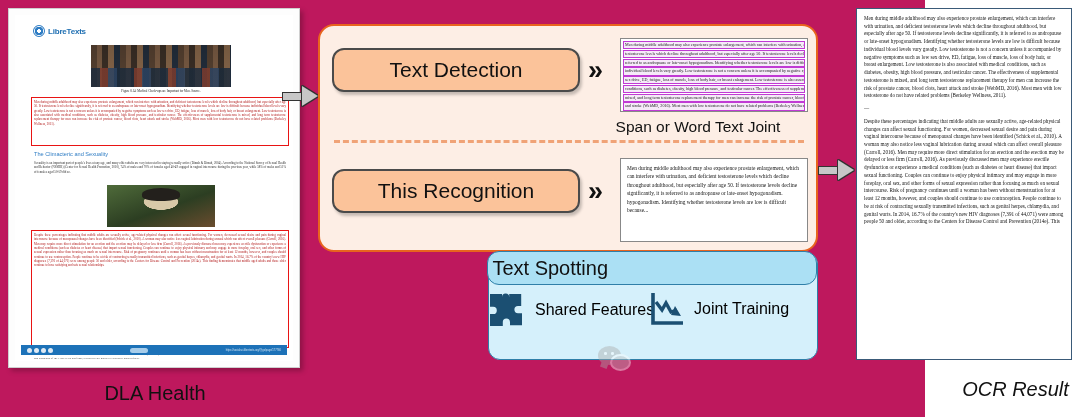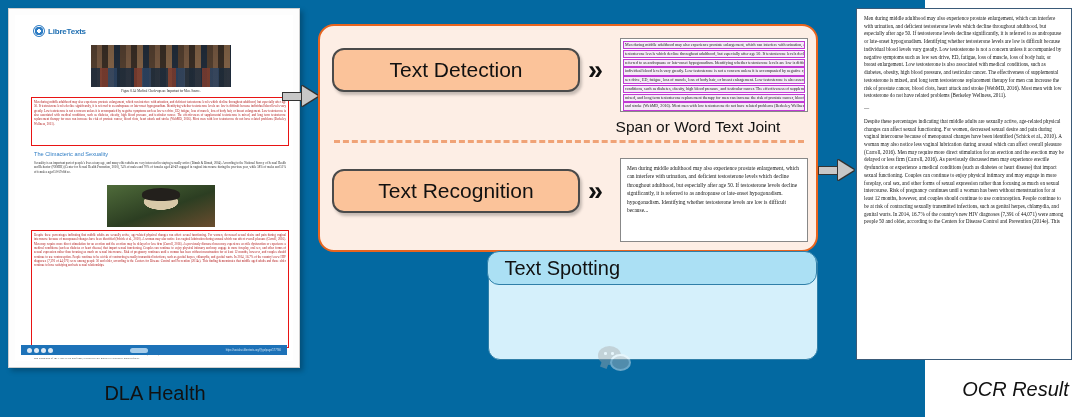--- a/index.html
+++ b/index.html
@@ -2,21 +2,21 @@
 <html><head>
 <meta charset="utf-8">
 <style>
   * { box-sizing: border-box; margin: 0; padding: 0; }
   html, body {
     width: 1080px; height: 417px;
     background: #ffffff;
     font-family: "Liberation Sans", sans-serif;
     overflow: hidden;
   }
-  #stage { position: relative; width: 925px; height: 417px; background:#0369a1; }
+  #stage { position: relative; width: 925px; height: 417px; background:#be185d; }
 
   
   .doc-left {
     position: absolute; left: 8px; top: 8px; width: 292px; height: 360px;
     background: #fdfdfd; border: 1px solid #cfcfcf;
     box-shadow: 3px 3px 5px rgba(0,0,0,0.25);
     overflow: hidden;
   }
   .doc-inner { position:absolute; left:6px; top:6px; right:6px; bottom:6px; background:#fff; }
   .lt-logo { position:absolute; left:18px; top:10px; display:flex; align-items:center; gap:3px; }
@@ -150,21 +150,21 @@
   }
 
   
   .panel-blue {
     position:absolute; left:488px; top:252px; width:330px; height:108px;
     background:#d5f0fb; border:1.6px solid #2f7fa8; border-radius:12px;
   }
   .blue-head-bar {
     position:absolute; left:-1.6px; top:-1.6px; width:330px; height:34px;
     background:#abe0f4; border:1.6px solid #2f7fa8; border-radius:12px;
-    display:flex; align-items:center; padding-left:16px;
+    display:flex; align-items:center; padding-left:4px;
   }
   .blue-head-bar span { font-size:20px; color:#111; font-family:"Liberation Sans", sans-serif; }
   .icon-svg { display:block; }
 
   
   .spot-overlay { position:absolute; left:488px; top:290px; width:336px; height:66px;
                   display:flex; align-items:center; }
   .spot-left { position:absolute; left:-2px; top:0; display:flex; align-items:center; gap:9px; }
   .spot-right { position:absolute; left:160px; top:0; display:flex; align-items:center; gap:8px; }
 
@@ -274,35 +274,51 @@
       <span class="dline">conditions, such as diabetes, obesity, high blood pressure, and testicular cancer. The effectiveness of supplemental testosterone is</span>
       <span class="dline">mixed, and long term testosterone replacement therapy for men can increase the risk of prostate cancer, blood clots, heart attack</span>
       <span class="dline">and stroke (WebMD, 2016). Most men with low testosterone do not have related problems (Berkeley Wellness, 2011).</span>
     </div>
 
     <div class="span-label">Span or Word Text Joint</div>
 
     <div class="dash-sep"></div>
 
     <div class="stage-box box-recog">
-      <span>Text Recognition</span>
+      <span>This Recognition</span>
     </div>
     <div class="chev chev-2">»</div>
 
     <div class="recog-out">
       <p>Men during middle adulthood may also experience prostate enlargement, which can interfere with urination, and deficient testosterone levels which decline throughout adulthood, but especially after age 50. If testosterone levels decline significantly, it is referred to as andropause or late-onset hypogonadism. hypogonadism. Identifying whether testosterone levels are low is difficult because...</p>
     </div>
   </div>
 
   <div class="panel-blue">
     <div class="blue-head-bar">
       <span>Text Spotting</span>
     </div>
   </div>
 
+  <div class="spot-overlay">
+    <div class="spot-left">
+      <svg class="icon-svg" width="40" height="40" viewBox="0 0 40 40">
+        <path fill="#1b4f72" d="M4 4h12v3.2a3.6 3.6 0 1 1 7.2 0V4h12v12h-3.2a3.6 3.6 0 1 0 0 7.2H36v12H24v-3.2a3.6 3.6 0 1 0-7.2 0V36H4V24h3.2a3.6 3.6 0 1 0 0-7.2H4V4z"></path>
+      </svg>
+      <span>Shared Features</span>
+    </div>
+    <div class="spot-right">
+      <svg class="icon-svg" width="38" height="38" viewBox="0 0 38 38">
+        <path d="M5 3 L5 33 L35 33" stroke="#1b4f72" stroke-width="3.6" fill="none"></path>
+        <path d="M8 12 L14 20 L18 13 L23 22 L29 20" stroke="#1b4f72" stroke-width="3.4" fill="none" stroke-linejoin="miter"></path>
+        <path d="M27 16 L33 26 L23 25 Z" fill="#1b4f72"></path>
+      </svg>
+      <span>Joint Training</span>
+    </div>
+  </div>
 
   <div class="arrow-grey arrow-right-mid">
     <div class="shaft"></div>
     <div class="head"></div>
   </div>
 
   <div class="doc-right">
     <p>Men during middle adulthood may also experience prostate enlargement, which can interfere with urination, and deficient testosterone levels which decline throughout adulthood, but especially after age 50. If testosterone levels decline significantly, it is referred to as andropause or late-onset hypogonadism. Identifying whether testosterone levels are low is difficult because individual blood levels vary greatly. Low testosterone is not a concern unless it accompanied by negative symptoms such as low sex drive, ED, fatigue, loss of muscle, loss of body hair, or breast enlargement. Low testosterone is also associated with medical conditions, such as diabetes, obesity, high blood pressure, and testicular cancer. The effectiveness of supplemental testosterone is mixed, and long term testosterone replacement therapy for men can increase the risk of prostate cancer, blood clots, heart attack and stroke (WebMD, 2016). Most men with low testosterone do not have related problems (Berkeley Wellness, 2011).</p>
     <p>—</p>
     <p>Despite these percentages indicating that middle adults are sexually active, age-related physical changes can affect sexual functioning. For women, decreased sexual desire and pain during vaginal intercourse because of menopausal changes have been identified (Schick et al., 2010). A woman may also notice less vaginal lubrication during arousal which can affect overall pleasure (Carroll, 2016). Men may require more direct stimulation for an erection and the erection may be delayed or less firm (Carroll, 2016). As previously discussed men may experience erectile dysfunction or experience a medical conditions (such as diabetes or heart disease) that impact sexual functioning. Couples can continue to enjoy physical intimacy and may engage in more foreplay, oral sex, and other forms of sexual expression rather than focusing as much on sexual intercourse. Risk of pregnancy continues until a woman has been without menstruation for at least 12 months, however, and couples should continue to use contraception. People continue to be at risk of contracting sexually transmitted infections, such as genital herpes, chlamydia, and genital warts. In 2014, 16.7% of the country's new HIV diagnoses (7,391 of 44,071) were among people 50 and older, according to the Centers for Disease Control and Prevention (2014e). This</p>

